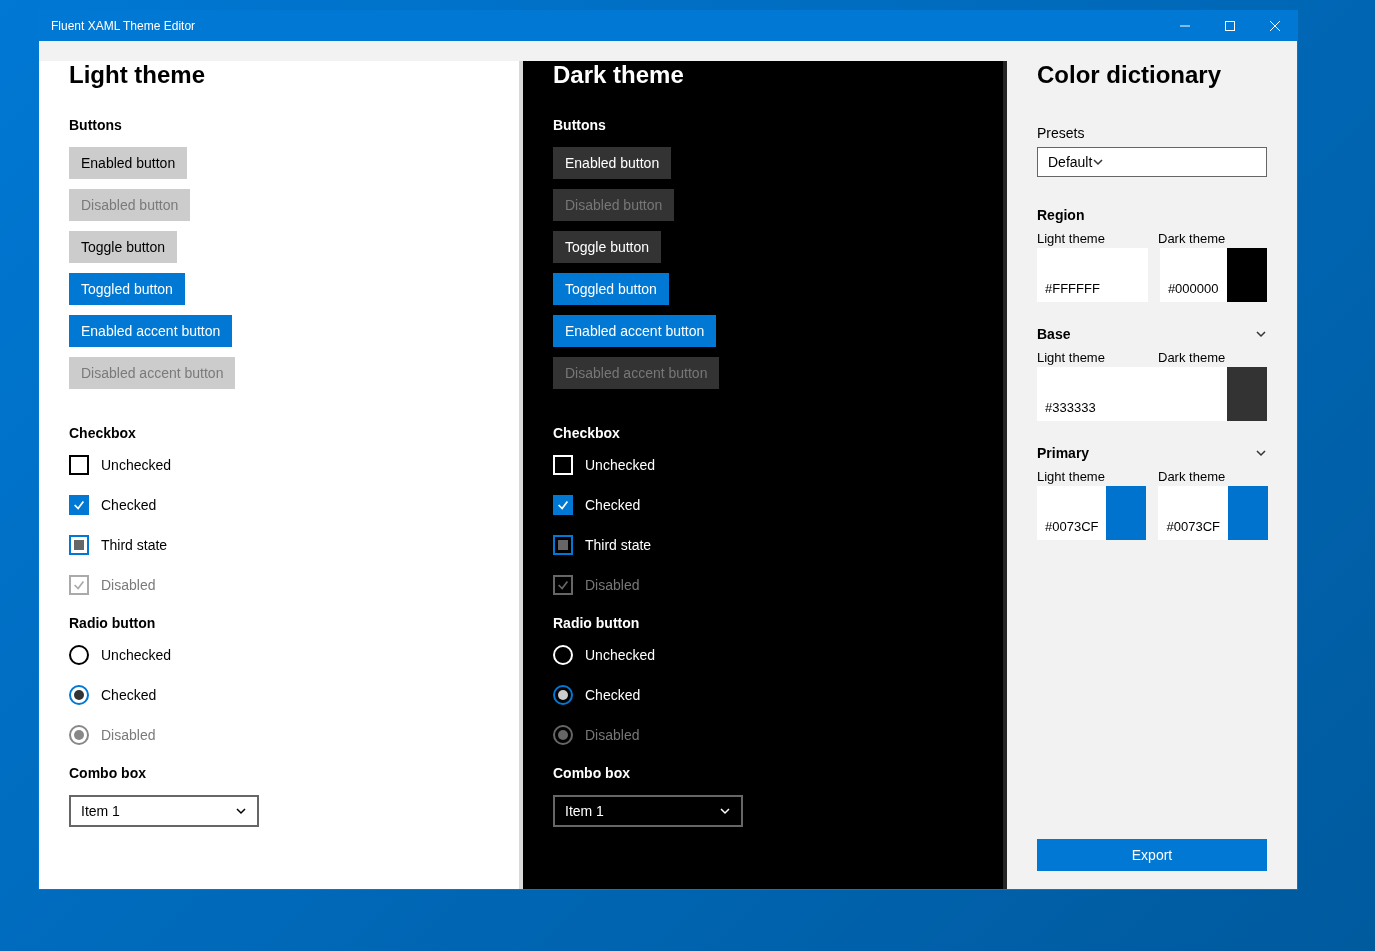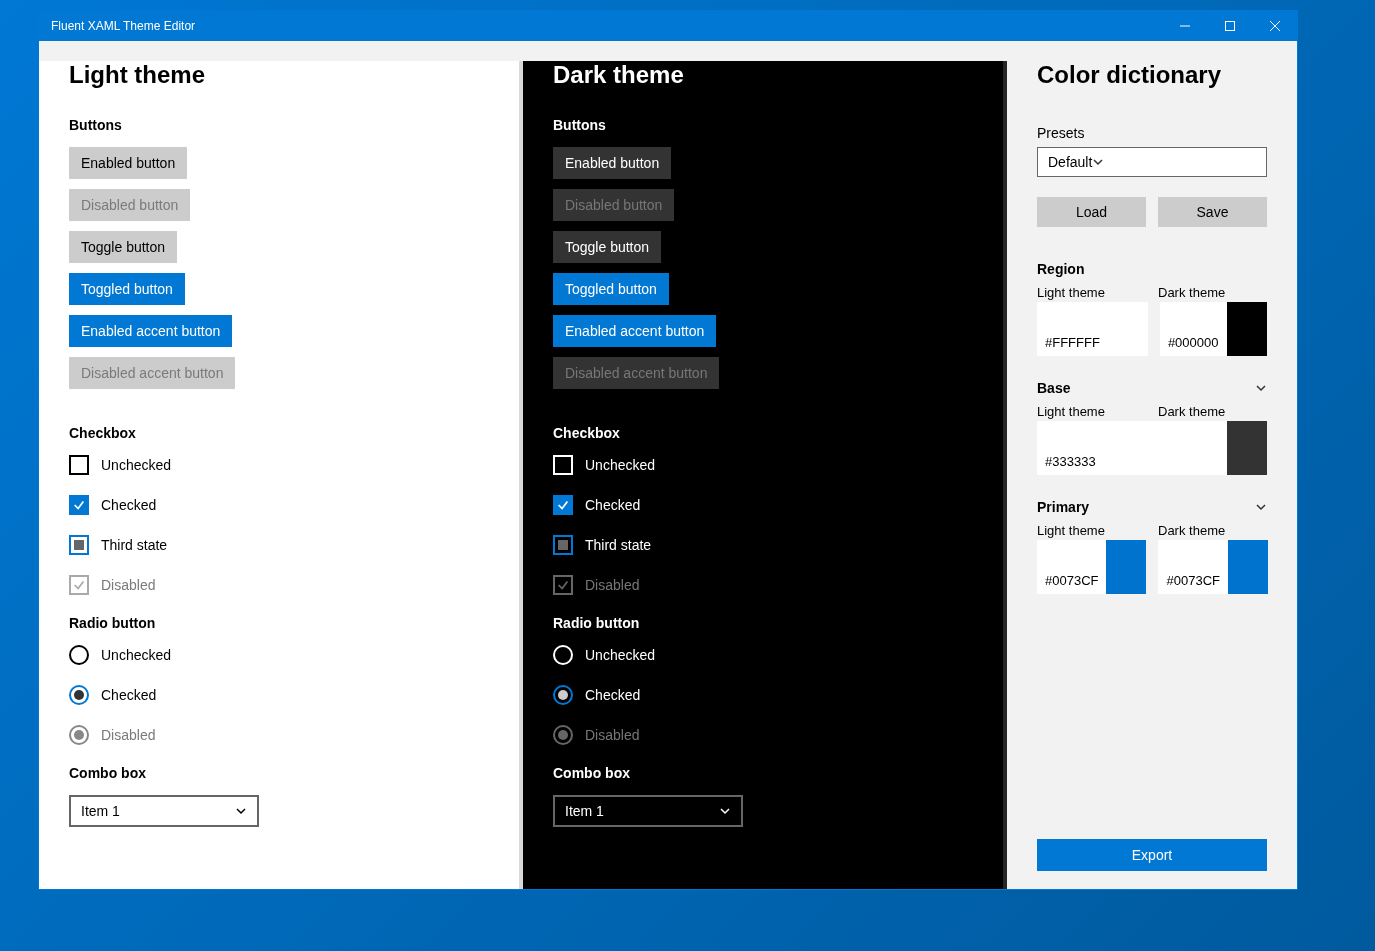--- a/index.html
+++ b/index.html
@@ -341,24 +341,20 @@
       <div class="panel-title">Color dictionary</div>
 
       <div class="cd-label">Presets</div>
       <div class="cd-select">
         <span>Default</span>
         <svg viewBox="0 0 12 12">
             <polyline points="2,4 6,8 10,4" fill="none" stroke="#333" stroke-width="1.5"></polyline>
           </svg>
       </div>
 
-      <div class="cd-btns">
-        <button class="cd-btn">Load</button>
-        <button class="cd-btn">Save</button>
-      </div>
 
       <div class="cd-group-header">
         <span>Region</span>
       </div>
       <div class="cd-subrow">
         <div class="cd-subcol">Light theme</div>
         <div class="cd-subcol">Dark theme</div>
       </div>
       <div class="cd-row">
         <div class="swatch">

